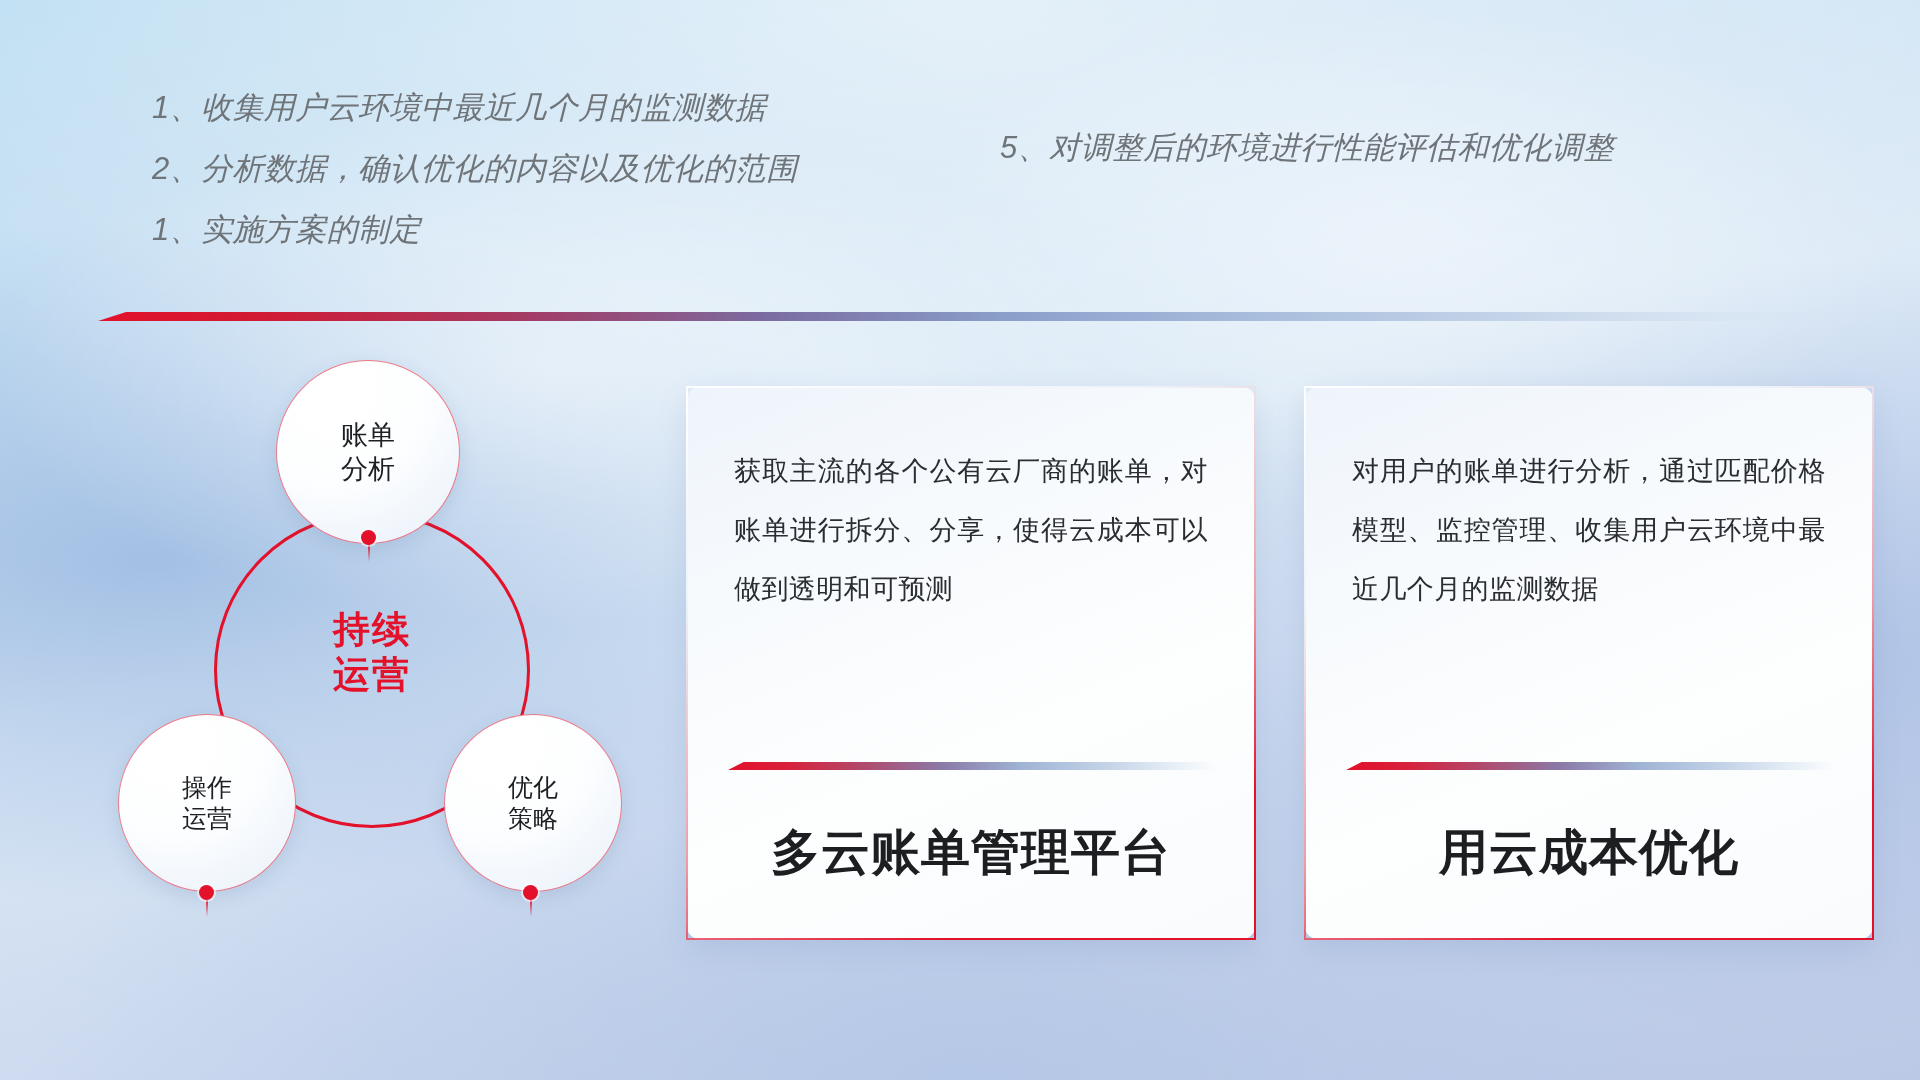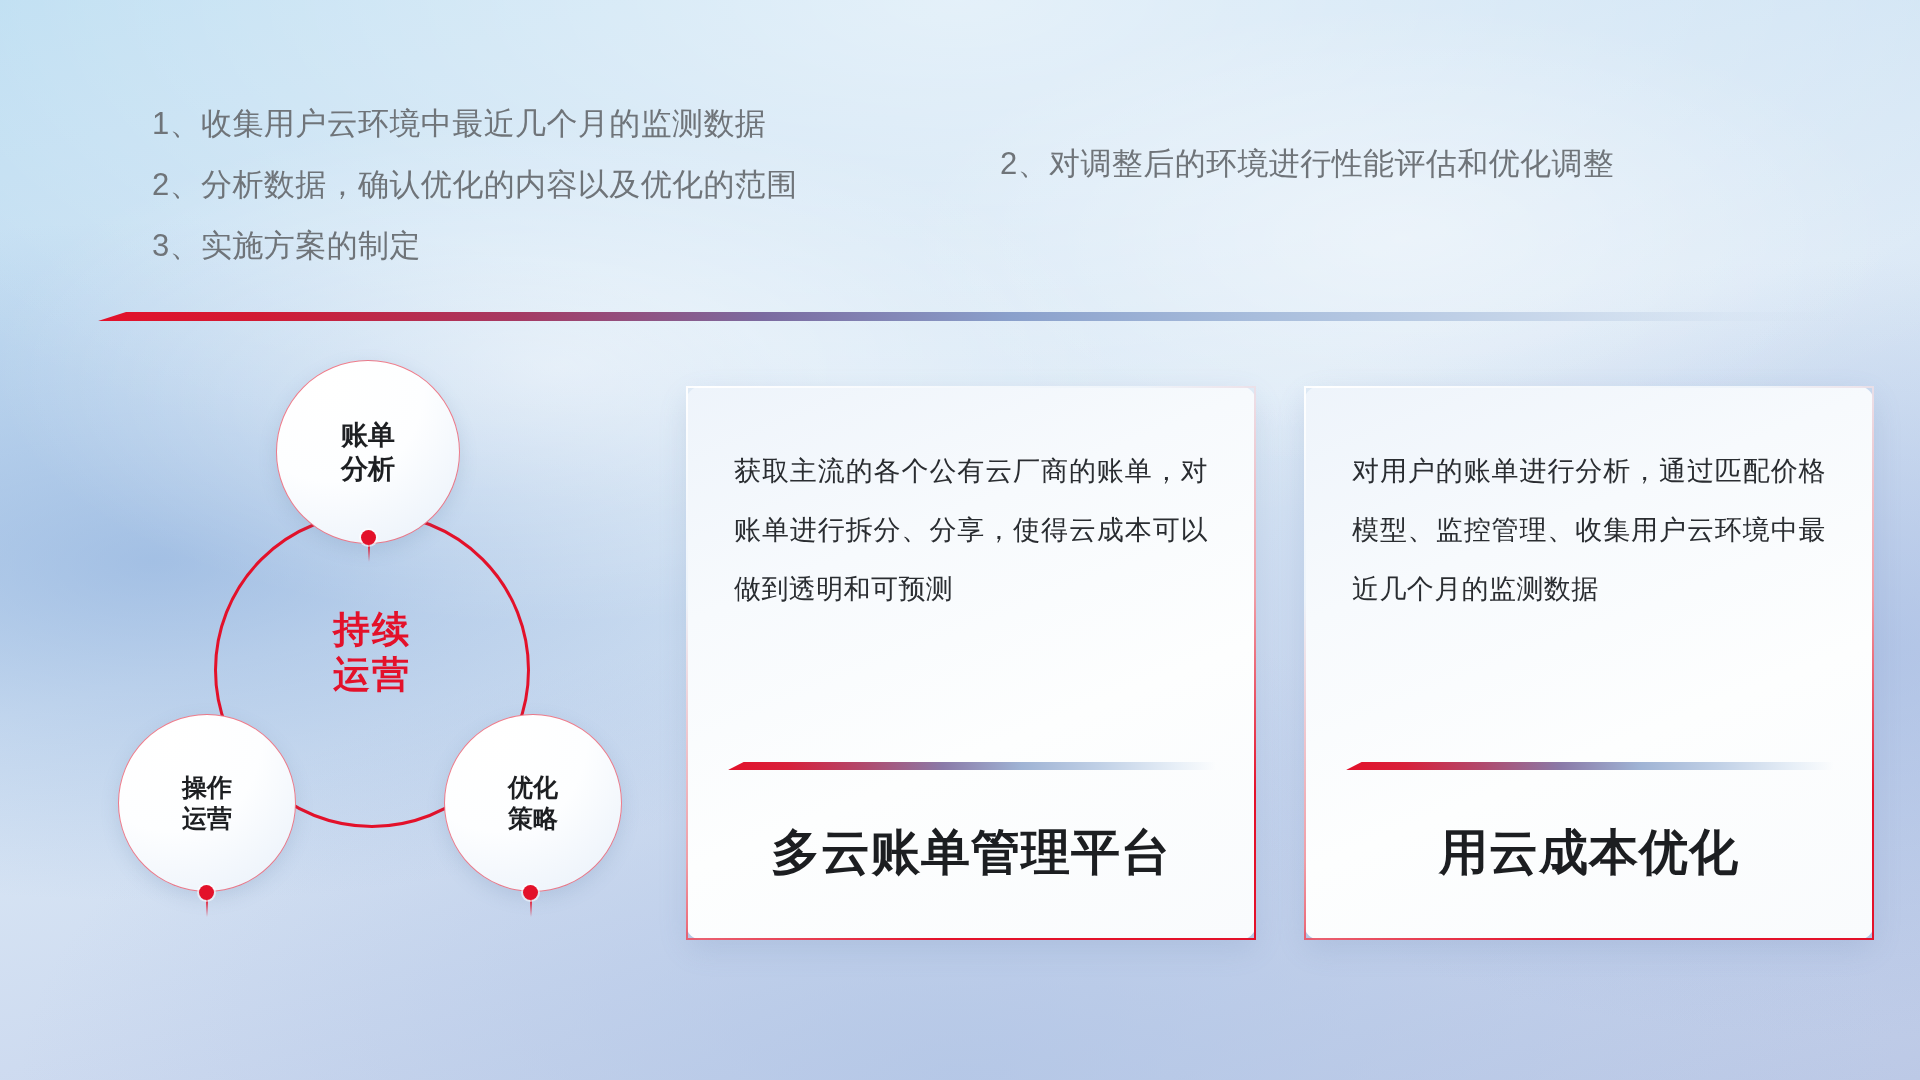--- a/index.html
+++ b/index.html
@@ -32,24 +32,25 @@
     inset: 0;
     background:
       radial-gradient(42% 34% at 29% 34%, rgba(255,255,255,0.50) 0%, rgba(255,255,255,0) 70%),
       radial-gradient(36% 30% at 73% 22%, rgba(255,255,255,0.40) 0%, rgba(255,255,255,0) 72%);
     pointer-events: none;
   }
 
   
   #steps {
     position: absolute;
-    top: 108px;
+    top: 92px;
     left: 0;
     width: 1538px;
     height: 190px;
+    font-style: italic;
   }
   .step-col { position: absolute; }
   #steps-left  { left: 152px; top: 0; }
   #steps-right { left: 1000px; top: 40px; }
   .step-line {
     font-size: 31px;
     color: #6f7479;
     line-height: 1.0;
     margin-bottom: 30px;
     white-space: nowrap;
@@ -96,21 +97,21 @@
     border: 1px solid rgba(227,17,42,0.55);
     background:
       radial-gradient(120% 120% at 30% 16%, #ffffff 0%, #fdfeff 42%, #eef4fb 76%, #e4edf8 100%);
     box-shadow: 0 6px 18px rgba(90,120,160,0.18);
     display: flex;
     flex-direction: column;
     align-items: center;
     justify-content: center;
     text-align: center;
     color: #1d1f22;
-    font-weight: bold;
+    font-weight: normal;
     line-height: 1.26;
   }
   #bubble-top {
     left: 180px; top: 8px;
     width: 184px; height: 184px;
     font-size: 27px;
   }
   #bubble-left {
     left: 22px; top: 362px;
     width: 178px; height: 178px;
@@ -221,25 +222,25 @@
 <body>
 
 <div id="bg"></div>
 <div id="bg-sheen"></div>
 
 <div id="steps">
 
   <div class="step-col" id="steps-left">
     <div class="step-line">1、收集用户云环境中最近几个月的监测数据</div>
     <div class="step-line">2、分析数据，确认优化的内容以及优化的范围</div>
-    <div class="step-line">3、实施方案的制定</div>
+    <div class="step-line">1、实施方案的制定</div>
   </div>
 
   <div class="step-col" id="steps-right">
-    <div class="step-line">2、对调整后的环境进行性能评估和优化调整</div>
+    <div class="step-line">5、对调整后的环境进行性能评估和优化调整</div>
   </div>
 
 </div>
 
 <div id="divider"></div>
 
 <div id="venn">
 
   <div id="ring"></div>
 

